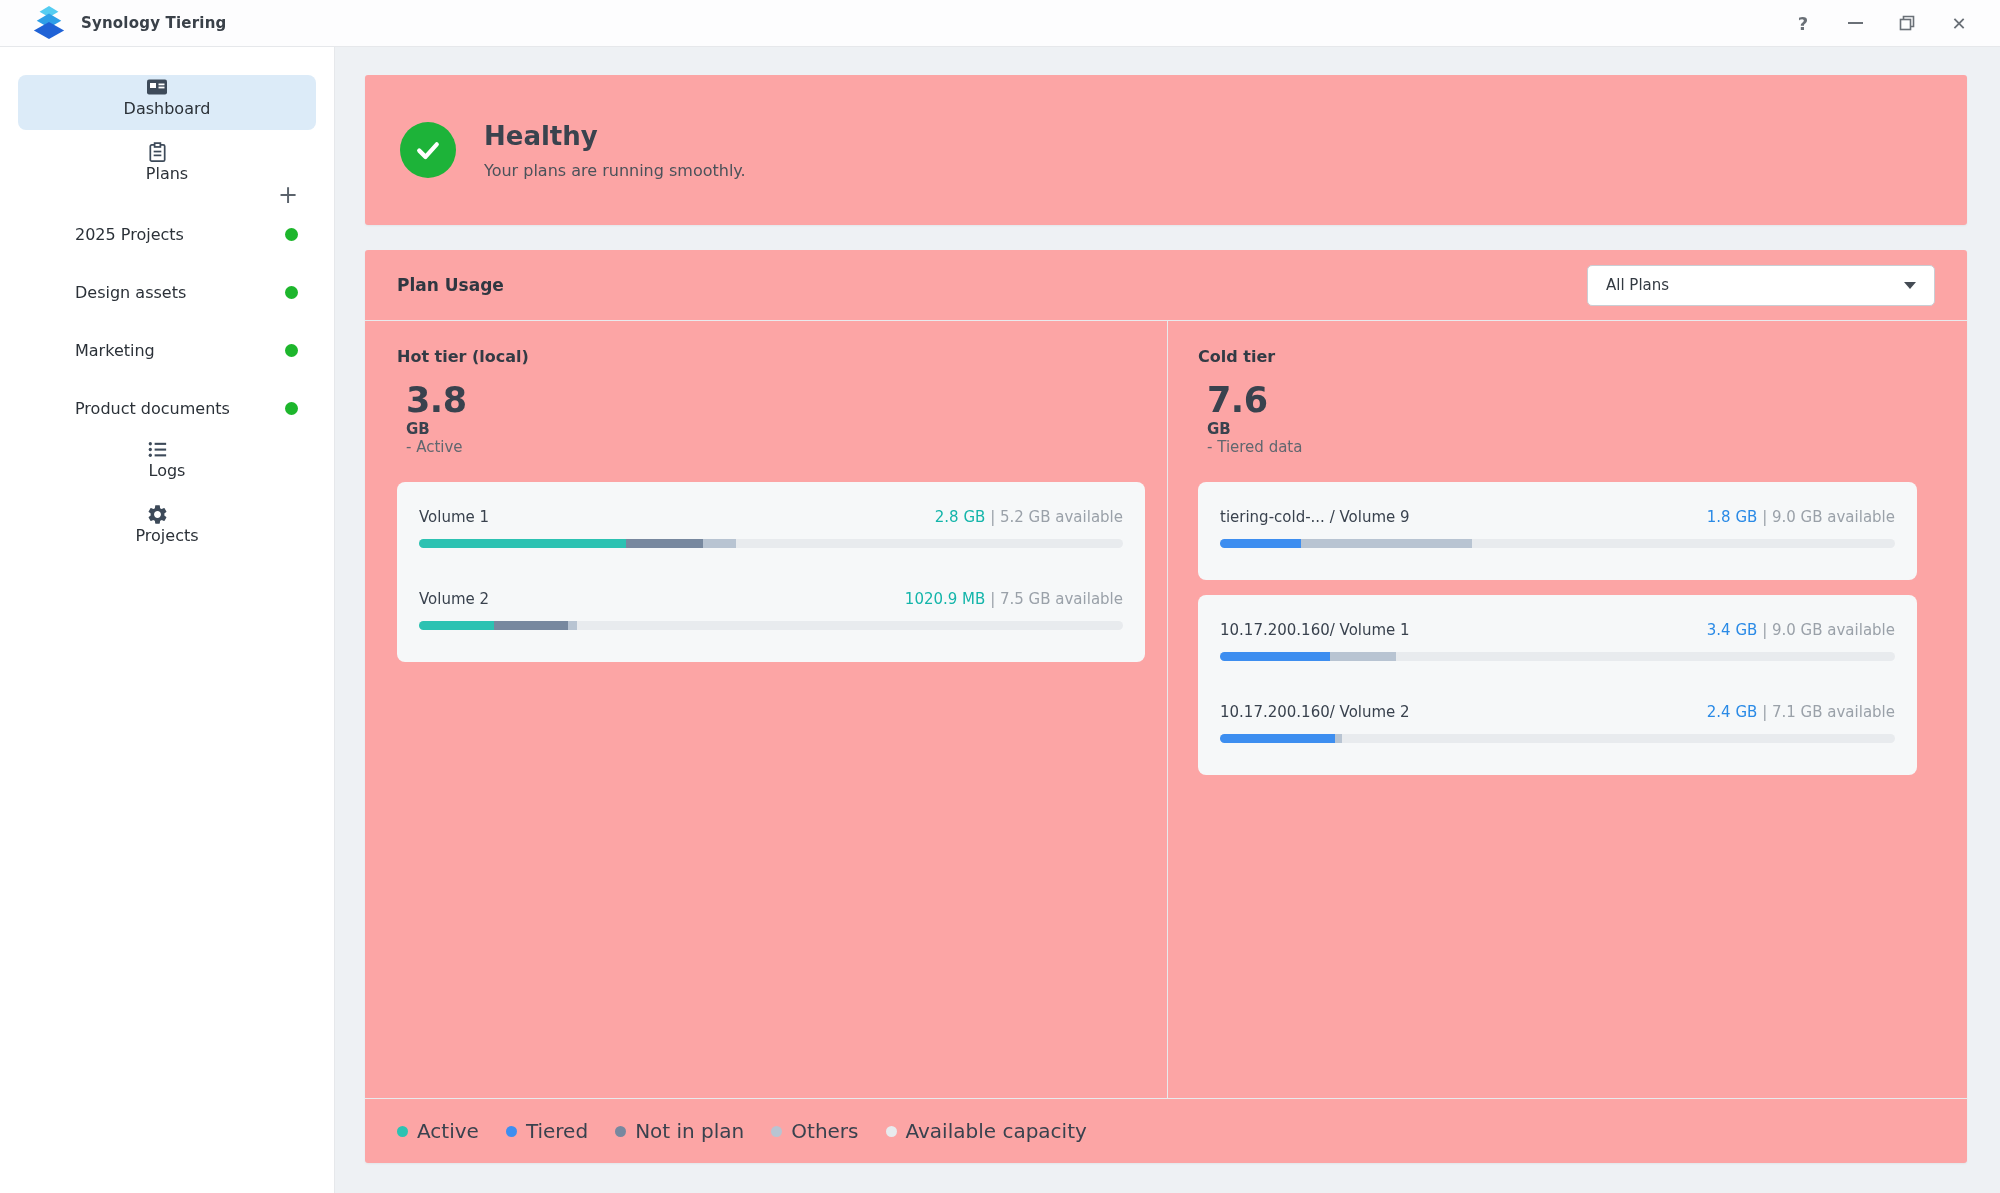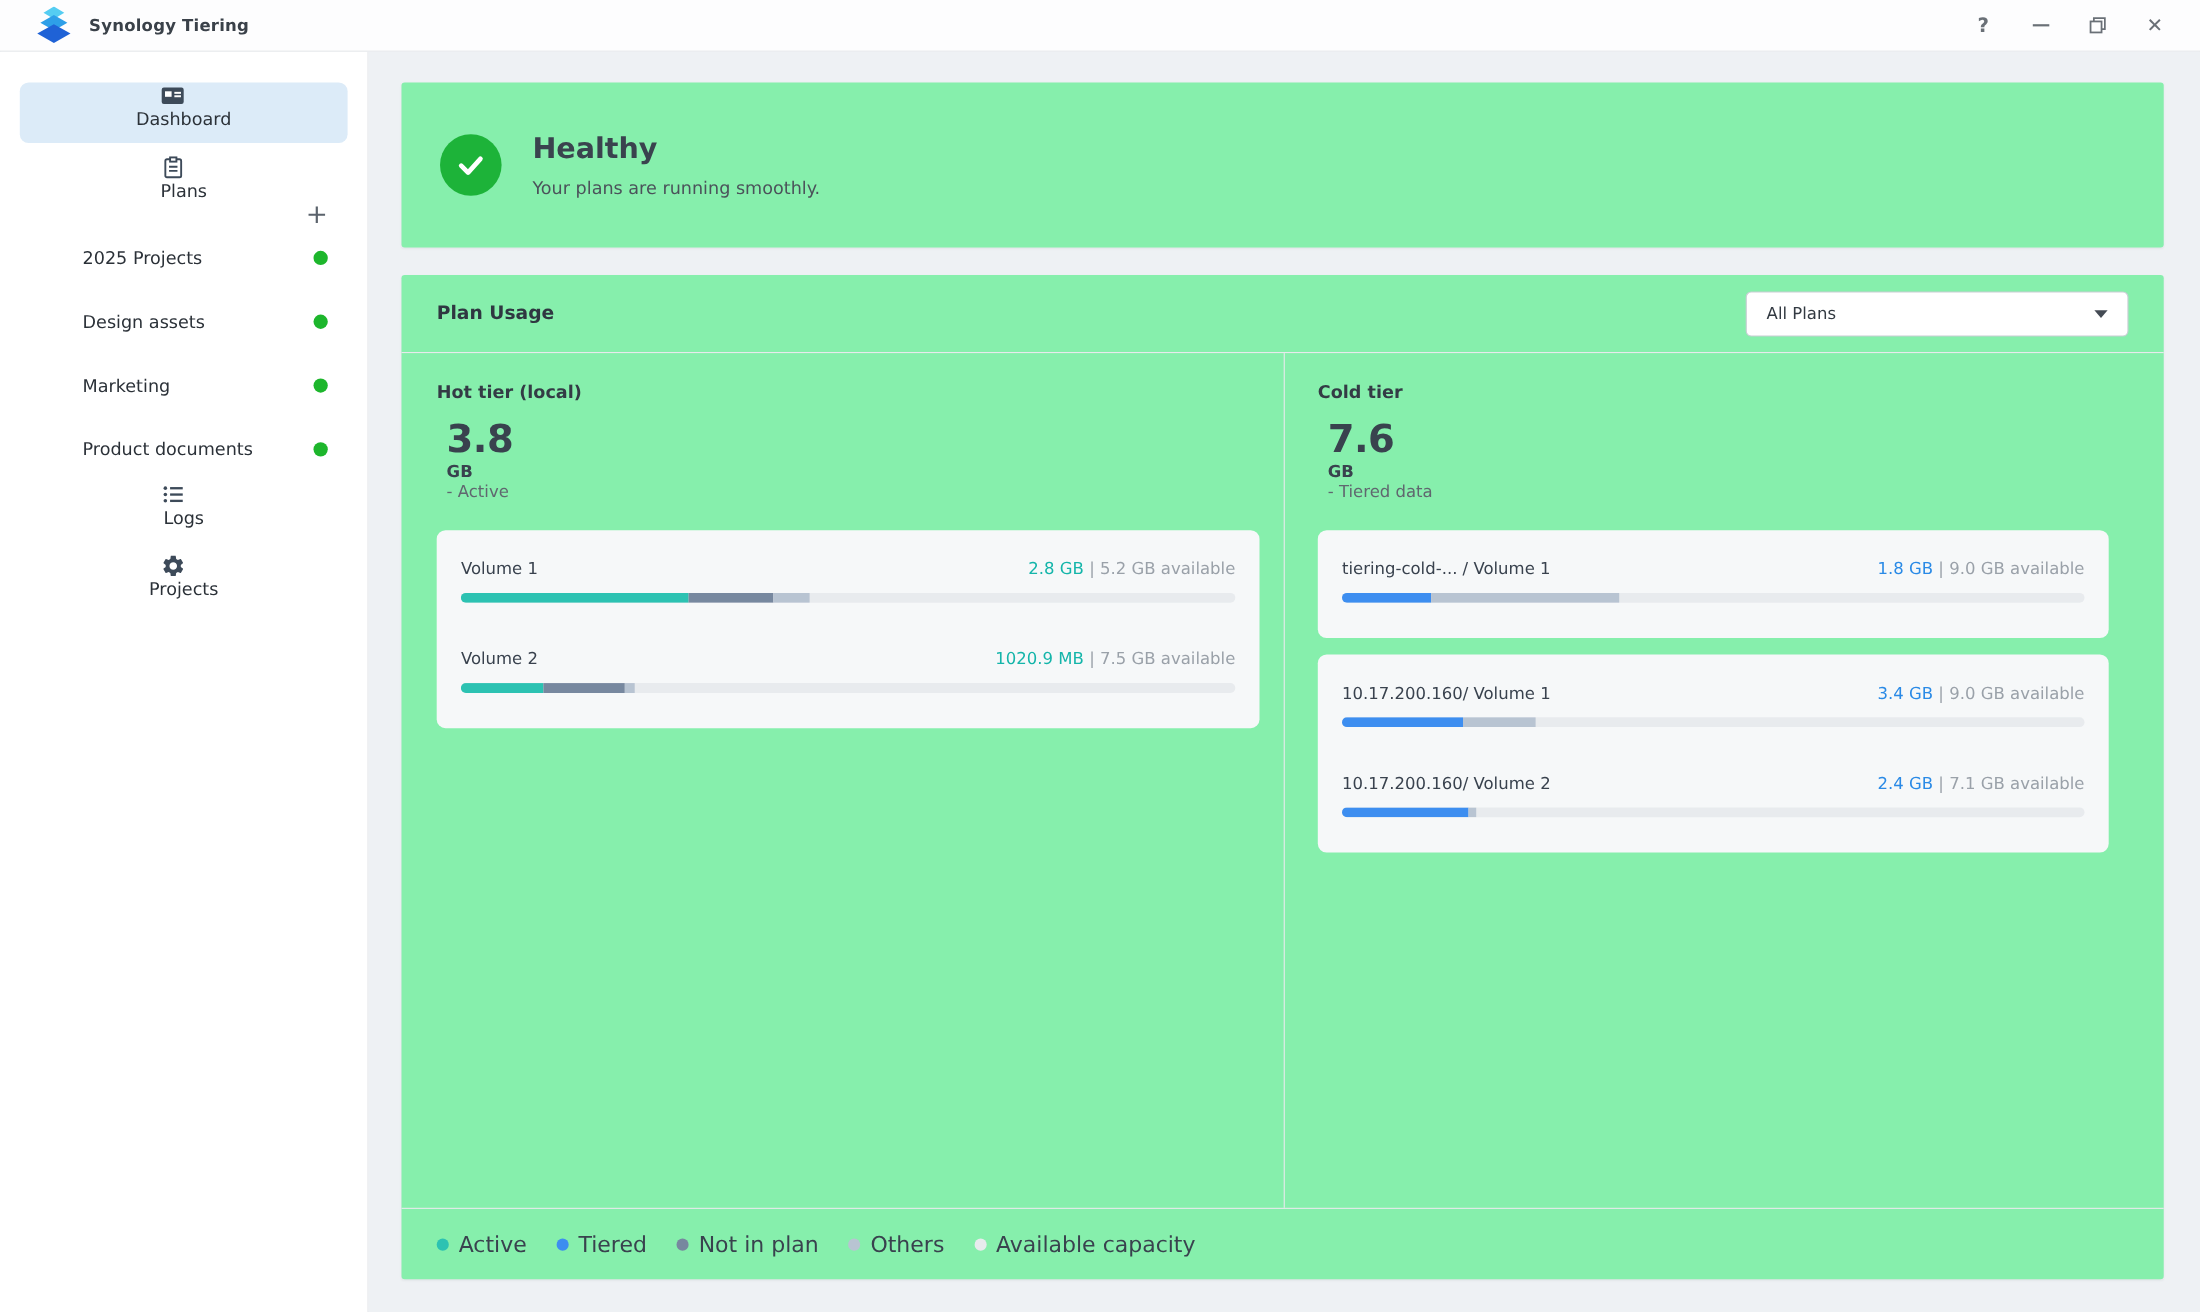--- a/index.html
+++ b/index.html
@@ -38,21 +38,21 @@
   .nav-icon { width:24px; height:24px; margin-right:20px; flex:0 0 auto; display:flex; align-items:center; justify-content:center; }
   .nav-plus { margin-left:auto; font-size:24px; color:#5b636c; font-weight:normal; line-height:1; }
   .sub-item {
     height:58px; margin:0 18px; display:flex; align-items:center; padding:0 18px 0 57px;
     font-size:16px; color:#2b3138; cursor:pointer;
   }
   .status-dot { width:13px; height:13px; border-radius:50%; margin-left:auto; }
 
   
   .main { position:absolute; top:47px; left:335px; right:0; bottom:0; background:#eef1f4; }
-  .card { background:#86efac; border-radius:3px; box-shadow:0 1px 2px rgba(20,30,40,.05); }
+  .card { background:#fca5a5; border-radius:3px; box-shadow:0 1px 2px rgba(20,30,40,.05); }
 
   .health-card { position:absolute; top:28px; left:30px; right:33px; height:150px;
     display:flex; align-items:center; padding:0 35px; }
   .health-icon { width:56px; height:56px; border-radius:50%; flex:0 0 auto;
     display:flex; align-items:center; justify-content:center; }
   .health-text { margin-left:28px; }
   .health-title { font-size:26px; font-weight:bold; color:#3a434e; margin-bottom:10px; }
   .health-msg { font-size:16px; color:#4b525a; }
 
   .usage-card { position:absolute; top:203px; left:30px; right:33px; bottom:30px;
@@ -268,21 +268,21 @@
           <div class="tier-title">Cold tier</div>
           <div class="tier-value-row">
             <span class="tier-value">7.6</span>
             <span class="tier-unit">GB</span>
             <span class="tier-suffix">- Tiered data</span>
           </div>
 
           <div class="vol-group">
             <div class="vol-row">
               <div class="vol-head">
-                <span class="vol-name">tiering-cold-... / Volume 1</span>
+                <span class="vol-name">tiering-cold-... / Volume 9</span>
                 <span class="vol-values">
                   <span class="vol-used">1.8 GB</span>
                   <span class="vol-sep">|</span>
                   <span class="vol-avail">9.0 GB available</span>
                 </span>
               </div>
               <div class="bar">
                   <div class="seg" style="width: 12%; background: rgb(61, 142, 240);"></div>
                   <div class="seg" style="width: 25.4%; background: rgb(184, 196, 210);"></div>
                 </div>

